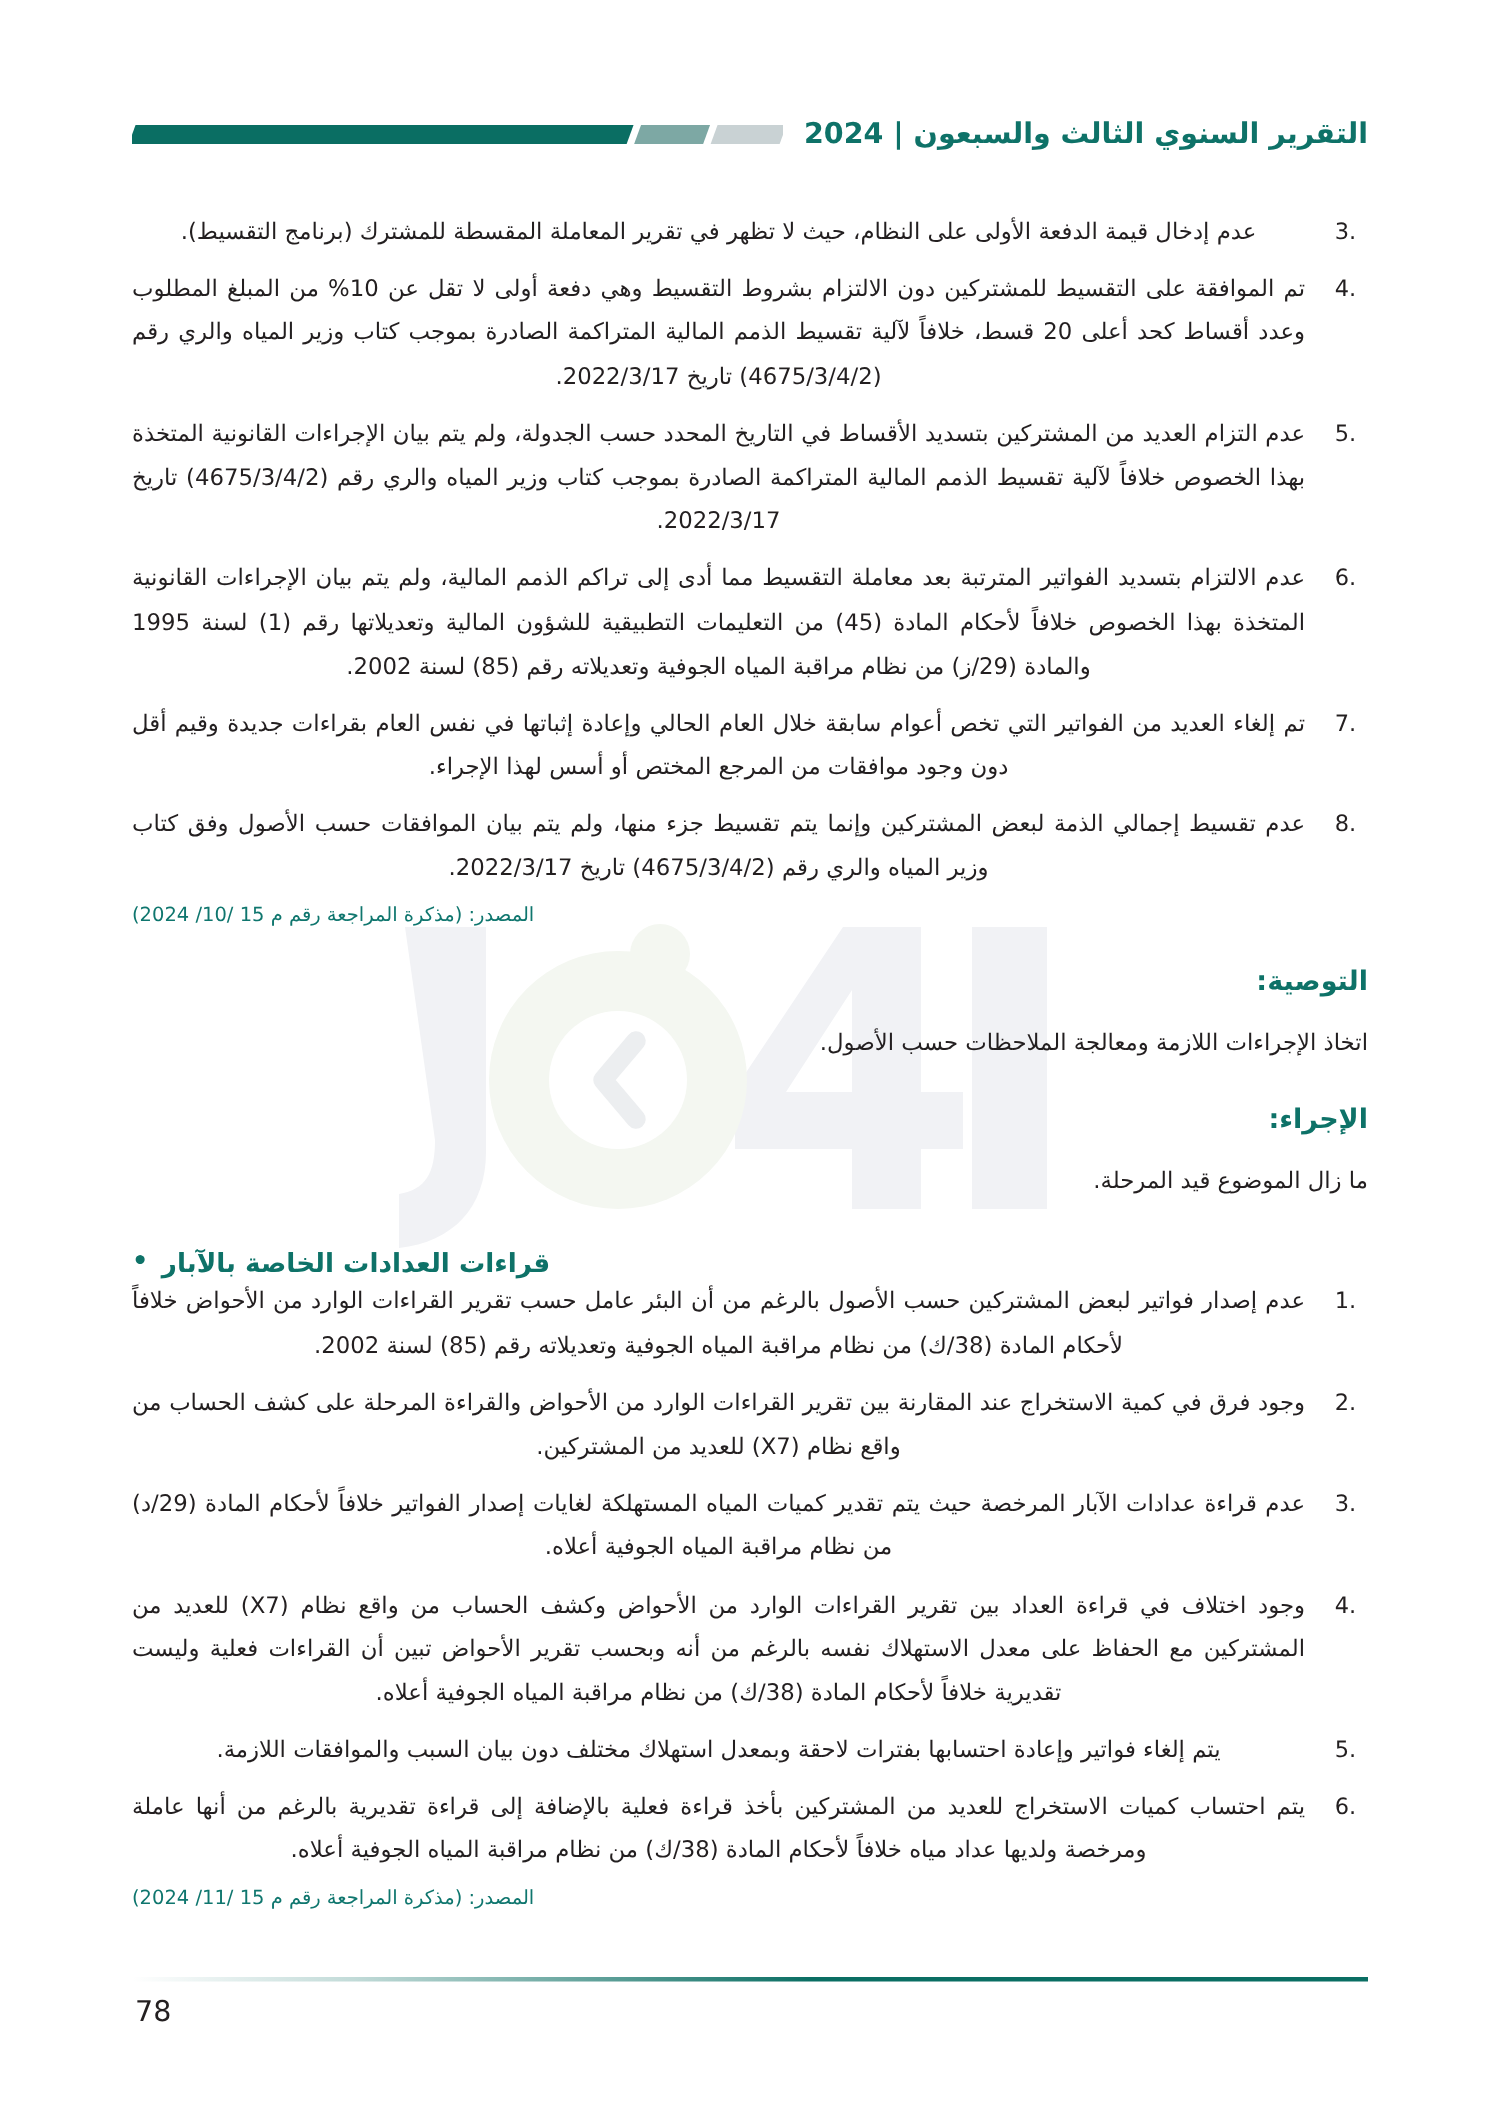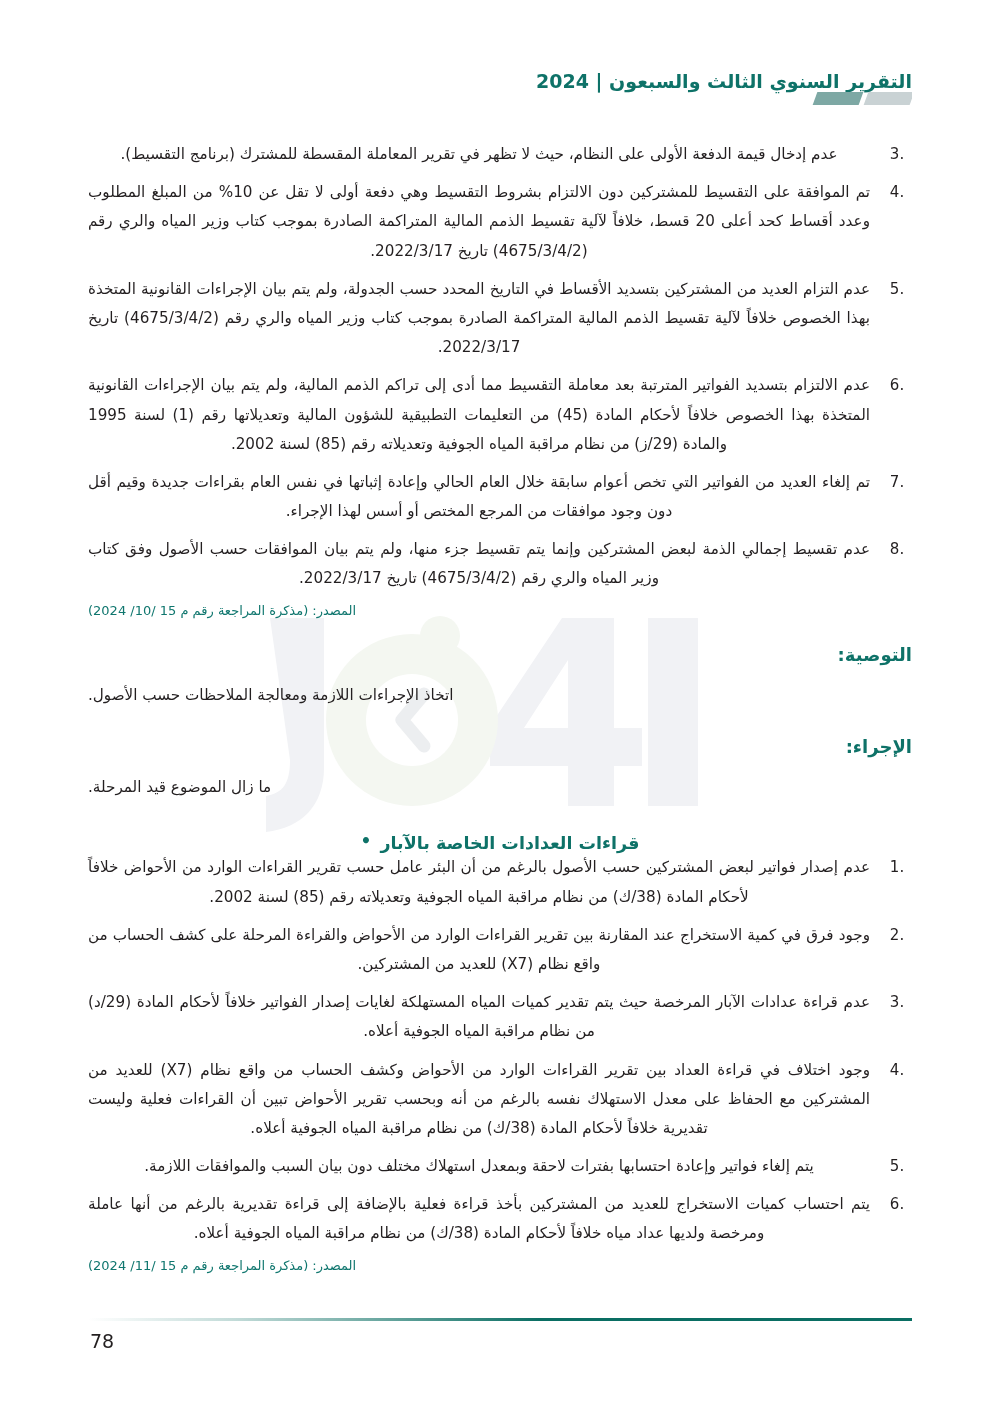--- a/index.html
+++ b/index.html
@@ -26,22 +26,22 @@
   }
 
   
   .page-header {
     position: absolute;
     top: 72px;
     right: 88px;
     left: 88px;
     height: 34px;
     display: flex;
-    flex-direction: column;
-    align-items: flex-start;
+    flex-direction: row;
+    align-items: center;
     gap: 0;
   }
   .header-title {
     font-size: 19px;
     font-weight: bold;
     color: #0e7268;
     white-space: nowrap;
     letter-spacing: 0px;
     line-height: 1;
     padding-left: 14px;
@@ -120,29 +120,29 @@
   .sec-heading {
     font-size: 18px;
     font-weight: bold;
     color: #0e7268;
     text-align: right;
     margin: 26px 0 0 0;
   }
   .sec-body {
     font-size: 15.2px;
     line-height: 1.9;
-    text-align: left;
+    text-align: right;
     margin-top: 16px;
   }
 
   .bullet-heading {
     font-size: 17.5px;
     font-weight: bold;
     color: #0e7268;
-    text-align: center;
+    text-align: left;
     margin: 30px 0 0 0;
     white-space: nowrap;
   }
   .bullet-heading .dot {
     display: inline-block;
     margin-right: 9px;
     font-size: 17px;
     vertical-align: 2px;
   }
 

